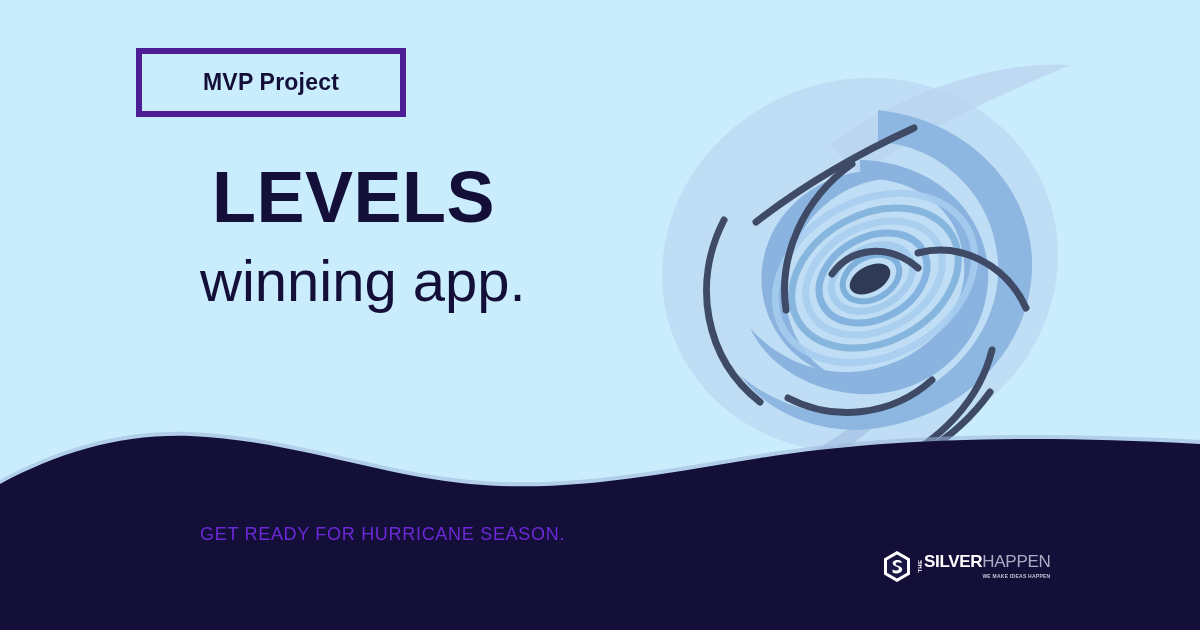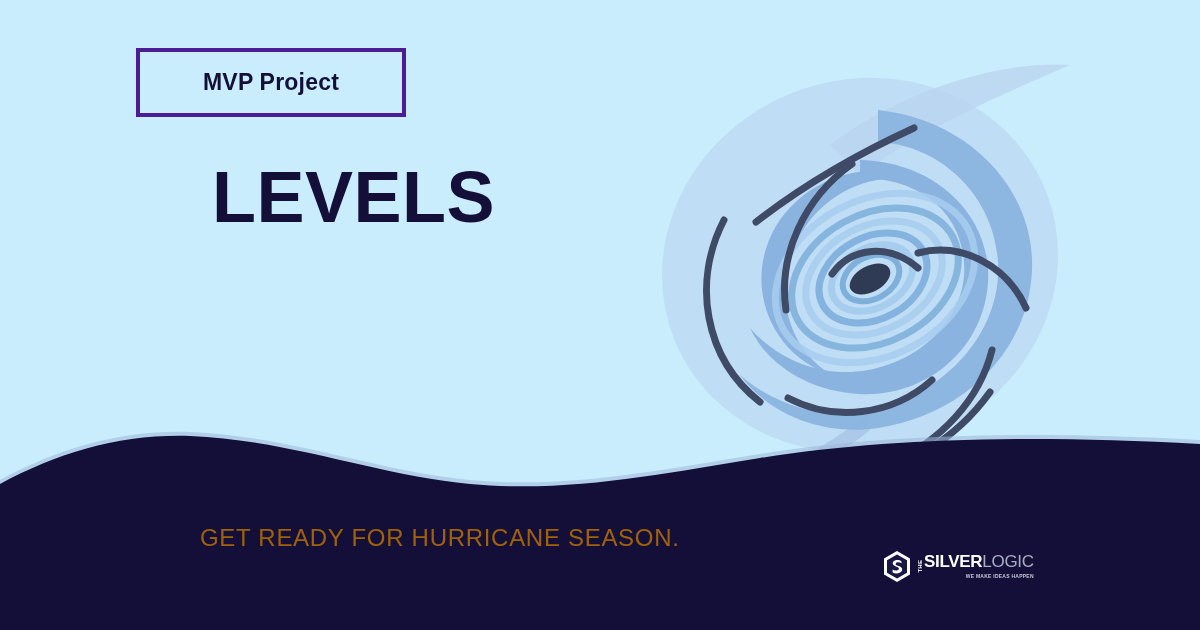--- a/index.html
+++ b/index.html
@@ -44,21 +44,21 @@
   }
 
   
   #badge {
     position: absolute;
     left: 136px;
     top: 48px;
     width: 270px;
     height: 69px;
     box-sizing: border-box;
-    border: 4px solid #4c1d95;
+    border: 6px solid #4c1d95;
     display: flex;
     align-items: center;
     justify-content: center;
   }
   #badge-label {
     font-size: 23px;
     font-weight: bold;
     color: #140f38;
     letter-spacing: 0.2px;
     white-space: nowrap;
@@ -85,24 +85,24 @@
     color: #140f38;
     line-height: 70px;
     white-space: nowrap;
   }
 
   
   #footer-tagline {
     position: absolute;
     left: 200px;
     top: 524px;
-    font-size: 24px;
+    font-size: 18px;
     font-weight: 500;
     letter-spacing: 0.7px;
-    color: #a16207;
+    color: #6d28d9;
     white-space: nowrap;
   }
   #brand-logo {
     position: absolute;
     left: 882px;
     top: 549px;
     height: 34px;
     display: flex;
     align-items: center;
   }
@@ -217,36 +217,37 @@
     <path d="M0 84 C60 52 120 34 190 36 C290 40 380 76 470 84
              C570 93 660 74 760 58 C880 39 1020 34 1200 44 L1200 230 L0 230 Z" fill="#140f38"></path>
   </svg>
 
   <div id="badge">
     <span id="badge-label">MVP Project</span>
   </div>
 
   <div id="headline-block">
     <div id="headline-title">LEVELS</div>
+    <div class="headline-sub-line">winning app.</div>
   </div>
 
   <div id="footer-tagline">GET READY FOR HURRICANE SEASON.</div>
 
   <div id="brand-logo">
     <svg id="brand-logo-mark" viewBox="0 0 30 33">
       <path d="M15 1 L28 8.5 L28 24.5 L15 32 L2 24.5 L2 8.5 Z" fill="#ffffff"></path>
       <path d="M15 4.5 L25 10.3 L25 22.7 L15 28.5 L5 22.7 L5 10.3 Z" fill="#1b1745"></path>
       <path d="M19.5 11.5 C17.4 9.6 12.8 9.6 11.2 11.8 C9.8 13.8 11.4 15.6 13.8 16.4
                C16.2 17.2 17.4 17.8 16.8 19.2 C16.1 20.7 12.6 20.9 10.6 19.4
                L10.6 22.6 C13.4 24.3 18.4 23.7 19.8 21.1 C21.1 18.6 19.2 16.8 16.6 16
                C14.3 15.3 13.2 14.6 13.8 13.4 C14.4 12.1 17.6 12 19.5 13.3 Z" fill="#ffffff"></path>
     </svg>
     <div id="brand-logo-text">
       <div id="brand-wordmark">
         <span id="brand-the">THE</span>
         <span id="brand-silver">SILVER</span>
-        <span id="brand-logic">LOGIC</span>
+        <span id="brand-logic">HAPPEN</span>
       </div>
       <div id="brand-tagline">WE MAKE IDEAS HAPPEN</div>
     </div>
   </div>
 
 </div>
 
 </body></html>

